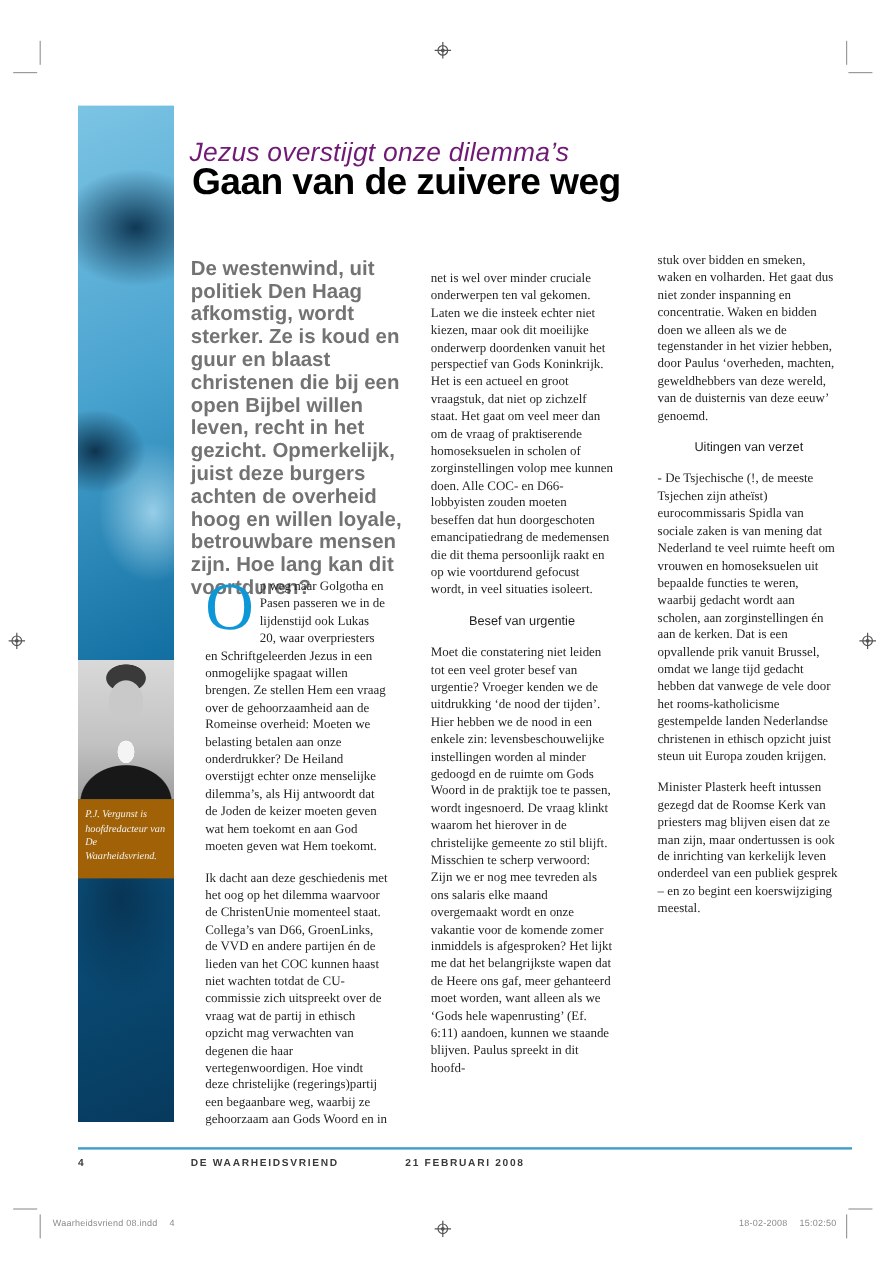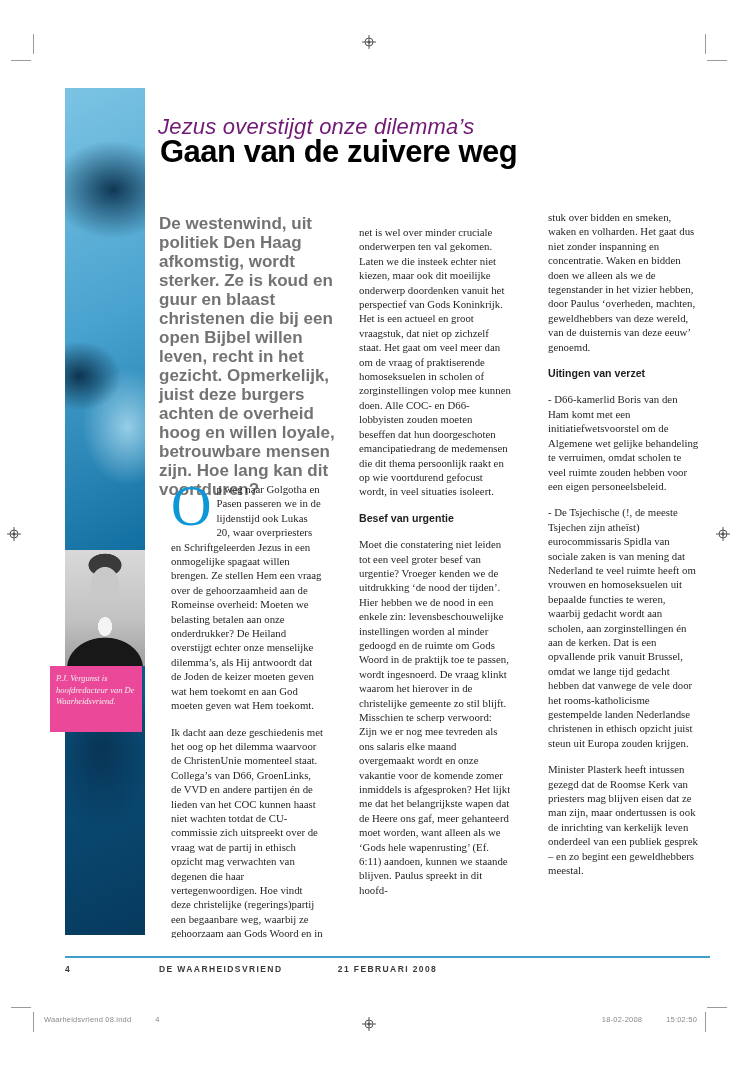--- a/index.html
+++ b/index.html
@@ -20,60 +20,60 @@
       linear-gradient(155deg,#7cc4e4 0%,#49a3cf 28%,#1471a3 55%,#0a4c77 78%,#073a5d 100%);
   }
   .portrait{position:absolute;left:65px;top:550px;width:80px;height:116px;
     background:
       radial-gradient(12px 16px at 50% 66%, #f4f4f4 0 58%, rgba(244,244,244,0) 60%),
       radial-gradient(52px 42px at 50% 102%, #181818 0 72%, rgba(24,24,24,0) 74%),
       radial-gradient(24px 30px at 50% 30%, #c9c9c9 0 58%, rgba(201,201,201,0) 61%),
       radial-gradient(26px 18px at 50% 13%, #3a3a3a 0 62%, rgba(58,58,58,0) 65%),
       linear-gradient(180deg,#d9d9d9 0%,#c2c2c2 60%,#9f9f9f 100%);
   }
-  .caption-box{position:absolute;left:50px;top:666px;width:92px;height:66px;
-    background:#ec4899;box-sizing:border-box;padding:7px 6px;}
+  .caption-box{position:absolute;left:65px;top:666px;width:80px;height:66px;
+    background:#a16207;box-sizing:border-box;padding:7px 6px;}
   .caption-box p{margin:0;font-family:"Liberation Serif",serif;font-style:italic;
     font-size:8.5px;line-height:11.5px;color:#efefef;}
 
   
   .kicker{position:absolute;left:158px;top:114px;font-style:italic;font-weight:500;
     font-size:22px;color:#701a75;letter-spacing:.2px;}
   .title{position:absolute;left:160px;top:134px;font-weight:700;font-size:31px;
     color:#000000;letter-spacing:-.5px;}
 
   
   .intro{position:absolute;left:159px;top:214px;width:176px;font-weight:700;
     font-size:17px;line-height:19px;color:#737373;}
 
   
   .col{position:absolute;width:176px;font-family:"Liberation Serif",serif;
     font-size:10.8px;line-height:14.4px;color:#262626;overflow:hidden;}
   .col p{margin:12px;}
-  .col .subhead{font-family:"Liberation Sans",sans-serif;font-weight:700;
-    font-size:10.6px;color:#1e1e1e;margin-top:9px;margin-bottom:2px;}
+  .col .subhead{font-family:"Liberation Sans",sans-serif;font-weight:400;
+    font-size:10.6px;color:#1e1e1e;margin-top:9px;margin-bottom:2px;text-align:center;}
   .col1{left:159px;top:470px;height:468px;}
   .col2{left:347px;top:213px;height:748px;}
   .col3{left:536px;top:198px;height:748px;}
   .dropcap{float:left;font-family:"Liberation Serif",serif;font-weight:400;
     font-size:56px;line-height:46px;color:#0d97d6;margin:1px 5px 0 0;}
 
   
   .footer-rule{position:absolute;left:65px;top:956px;width:645px;height:2px;background:#3f9fca;}
   .footer-text{position:absolute;top:964px;font-size:8.5px;font-weight:700;
     letter-spacing:1.4px;color:#3a3a3a;}
   .f-page{left:65px;}
   .f-mag{left:159px;}
   .f-date{left:65px;width:645px;text-align:center;}
 
   
   .slug{position:absolute;top:1015px;font-size:7.5px;color:#8a8a8a;letter-spacing:.2px;}
   .slug-left{left:44px;}
   .slug-right{left:400px;width:297px;text-align:right;}
-  .slug span{margin-right:24px;}
+  .slug span{margin-right:10px;}
   .slug span:last-child{margin-right:0;}
 </style>
 </head>
 <body>
 
 <div class="sheet">
 
   <div class="regmark" style="left:362px;top:35px;">
     <svg width="14" height="14" viewBox="0 0 14 14">
         <line x1="7" y1="0" x2="7" y2="14" stroke="#555" stroke-width="1"></line>
@@ -134,23 +134,22 @@
 
   <div class="col col2">
     <p>net is wel over minder cruciale onderwerpen ten val gekomen. Laten we die insteek echter niet kiezen, maar ook dit moeilijke onderwerp doordenken vanuit het perspectief van Gods Koninkrijk. Het is een actueel en groot vraagstuk, dat niet op zichzelf staat. Het gaat om veel meer dan om de vraag of praktiserende homoseksuelen in scholen of zorginstellingen volop mee kunnen doen. Alle COC- en D66-lobbyisten zouden moeten beseffen dat hun doorgeschoten emancipatiedrang de medemensen die dit thema persoonlijk raakt en op wie voortdurend gefocust wordt, in veel situaties isoleert.</p>
     <p class="subhead">Besef van urgentie</p>
     <p>Moet die constatering niet leiden tot een veel groter besef van urgentie? Vroeger kenden we de uitdrukking ‘de nood der tijden’. Hier hebben we de nood in een enkele zin: levensbeschouwelijke instellingen worden al minder gedoogd en de ruimte om Gods Woord in de praktijk toe te passen, wordt ingesnoerd. De vraag klinkt waarom het hierover in de christelijke gemeente zo stil blijft. Misschien te scherp verwoord: Zijn we er nog mee tevreden als ons salaris elke maand overgemaakt wordt en onze vakantie voor de komende zomer inmiddels is afgesproken? Het lijkt me dat het belangrijkste wapen dat de Heere ons gaf, meer gehanteerd moet worden, want alleen als we ‘Gods hele wapenrusting’ (Ef. 6:11) aandoen, kunnen we staande blijven. Paulus spreekt in dit hoofd-</p>
   </div>
 
   <div class="col col3">
     <p>stuk over bidden en smeken, waken en volharden. Het gaat dus niet zonder inspanning en concentratie. Waken en bidden doen we alleen als we de tegenstander in het vizier hebben, door Paulus ‘overheden, machten, geweldhebbers van deze wereld, van de duisternis van deze eeuw’ genoemd.</p>
     <p class="subhead">Uitingen van verzet</p>
-    <p>- D66-kamerlid Boris van den Ham komt met een initiatiefwetsvoorstel om de Algemene wet gelijke behandeling te verruimen, omdat scholen te veel ruimte zouden hebben voor een eigen personeelsbeleid.</p>
     <p>- De Tsjechische (!, de meeste Tsjechen zijn atheïst) eurocommissaris Spidla van sociale zaken is van mening dat Nederland te veel ruimte heeft om vrouwen en homoseksuelen uit bepaalde functies te weren, waarbij gedacht wordt aan scholen, aan zorginstellingen én aan de kerken. Dat is een opvallende prik vanuit Brussel, omdat we lange tijd gedacht hebben dat vanwege de vele door het rooms-katholicisme gestempelde landen Nederlandse christenen in ethisch opzicht juist steun uit Europa zouden krijgen.</p>
-    <p>Minister Plasterk heeft intussen gezegd dat de Roomse Kerk van priesters mag blijven eisen dat ze man zijn, maar ondertussen is ook de inrichting van kerkelijk leven onderdeel van een publiek gesprek – en zo begint een geweldhebbers meestal.</p>
+    <p>Minister Plasterk heeft intussen gezegd dat de Roomse Kerk van priesters mag blijven eisen dat ze man zijn, maar ondertussen is ook de inrichting van kerkelijk leven onderdeel van een publiek gesprek – en zo begint een koerswijziging meestal.</p>
   </div>
 
   <div class="footer-rule"></div>
   <div class="footer-text f-page">4</div>
   <div class="footer-text f-mag">DE WAARHEIDSVRIEND</div>
   <div class="footer-text f-date">21 FEBRUARI 2008</div>
 
   <div class="slug slug-left">
     <span>Waarheidsvriend 08.indd</span><span>4</span>
   </div>

